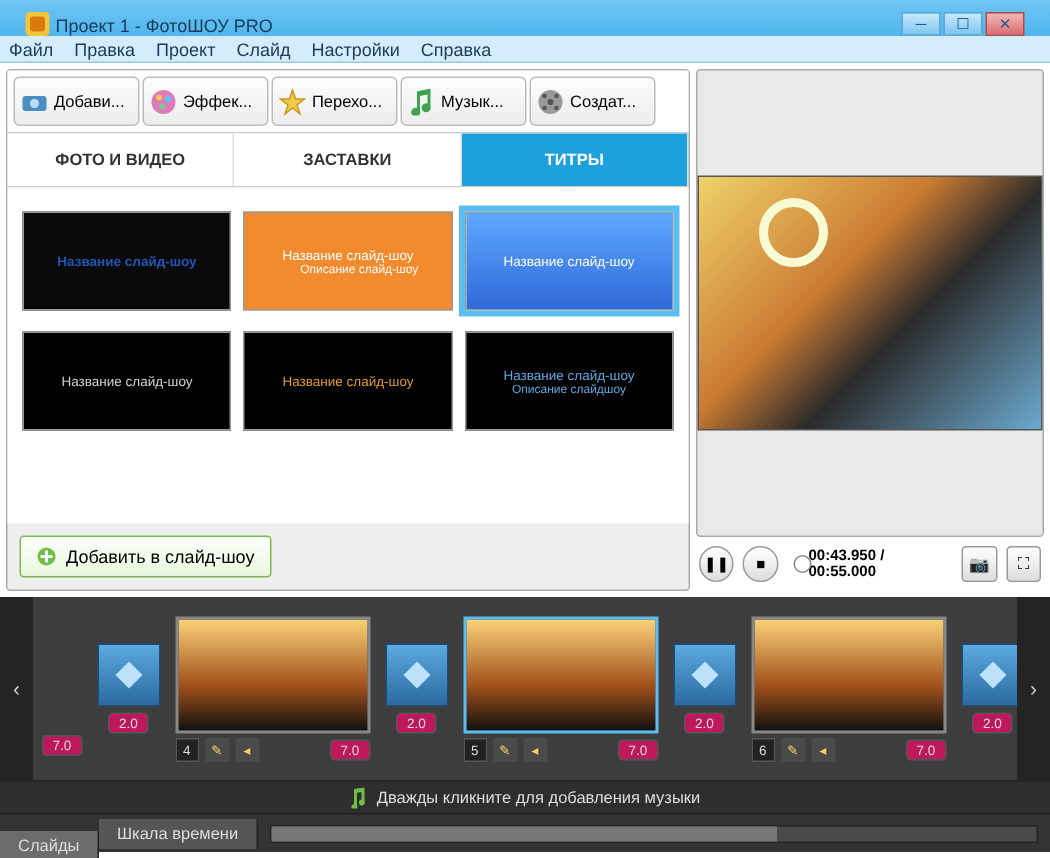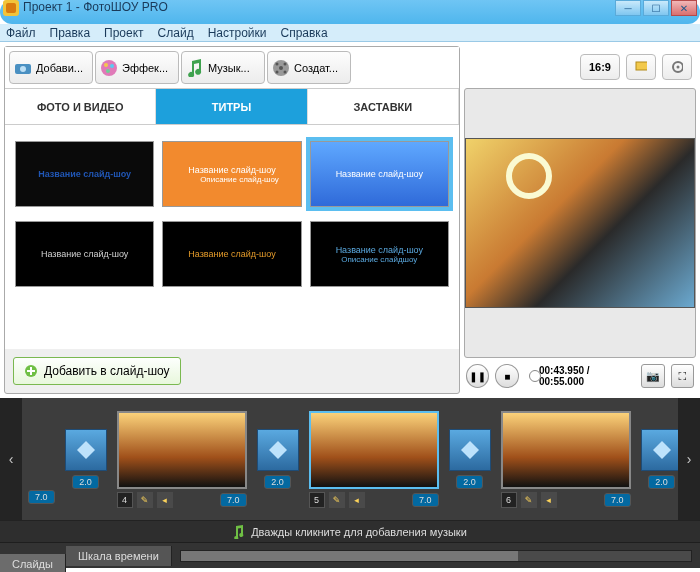--- a/index.html
+++ b/index.html
@@ -1,17 +1,17 @@
 <!DOCTYPE html>
 <html><head>
 <meta charset="utf-8">
 <style>
 * { box-sizing: border-box; margin: 0; padding: 0; font-family: "Segoe UI", Tahoma, sans-serif; }
 body { width: 700px; height: 572px; background: #fff; overflow: hidden; font-size: 12px; }
-.titlebar { height: 24px; background: linear-gradient(#6fc5f4,#4fb6ed); display: flex; align-items: flex-start; padding: 0 3px; color: #1a3a5a; border-radius: 12px; }
+.titlebar { height: 24px; background: linear-gradient(#6fc5f4,#4fb6ed); display: flex; align-items: flex-end; padding: 0 17px; color: #1a3a5a; }
 .titlebar .app-icon { width: 16px; height: 16px; background: #f2c43a; border-radius: 3px; margin-right: 4px; position: relative; }
 .titlebar .app-icon::after { content:""; position:absolute; inset:3px; background:#d97b0f; border-radius:2px; }
 .titlebar .title { flex: 1; font-size: 12px; }
 .win-btns { display: flex; gap: 2px; }
 .win-btn { width: 26px; height: 16px; background: linear-gradient(#c9e9fb,#7fc6f0); border: 1px solid #5aaad9; display:flex; align-items:center; justify-content:center; font-size:10px; color:#1f5a8c; }
 .win-btn.close { background: linear-gradient(#f2b7b7,#d86f6f); border-color:#b64a4a; }
 .menubar { height: 18px; background:#d5edfa; display:flex; align-items:center; padding:0 6px; gap:14px; font-size:12px; color:#1a3a5a; border-bottom:1px solid #9ac9e6; }
 .workspace { height: 526px; display:flex; flex-direction:column; }
 .upper { flex:1; display:flex; background:#fff; }
 .left-pane { width: 488px; background:#efefef; border:1px solid #aaa; border-radius:3px; margin:4px 0 4px 4px; display:flex; flex-direction:column; }
@@ -40,21 +40,21 @@
 .seek::before{ content:""; position:absolute; left:0; width:62%; height:100%; background:#4fb6ed; border-radius:2px; }
 .seek-handle { position:absolute; left:62%; top:-4px; width:12px; height:12px; background:#fff; border:1px solid #888; border-radius:50%; }
 .timecode { font-size:10px; font-weight:bold; }
 .sq-btn { width:24px; height:24px; border:1px solid #999; border-radius:3px; background:linear-gradient(#fff,#ddd); display:flex;align-items:center;justify-content:center;font-size:11px;}
 .timeline-area { height:170px; background:#3d3d3d; color:#ddd; display:flex; flex-direction:column; }
 .strip-outer { flex:1; position:relative; display:flex; align-items:center; }
 .nav-arrow { width:22px; height:100%; background:rgba(0,0,0,0.4); display:flex; align-items:center; justify-content:center; color:#ccc; font-size:14px; }
 .strip { flex:1; overflow:hidden; display:flex; align-items:center; gap:10px; padding:4px 6px; }
 .trans-tile { width:46px; display:flex; flex-direction:column; align-items:center; }
 .trans-prev { width:42px; height:42px; background:linear-gradient(#5aa9e0,#2c6aa0); border:1px solid #1e4c77; display:flex;align-items:center;justify-content:center; }
-.pill { margin-top:4px; font-size:9px; background:#0369a1; border:1px solid #555; padding:1px 6px; border-radius:3px; }
+.pill { margin-top:4px; font-size:9px; background:#be185d; border:1px solid #555; padding:1px 6px; border-radius:3px; }
 .slide-tile { width:130px; }
 .slide-img { width:130px; height:78px; border:2px solid #888; background:linear-gradient(#fbd27a,#a0501a 60%,#111); position:relative; }
 .slide-tile.sel .slide-img { border-color:#5bbef0; }
 .slide-meta { display:flex; align-items:center; gap:4px; margin-top:3px; }
 .slide-meta .num { width:16px; height:16px; background:#222; border:1px solid #555; font-size:9px; display:flex;align-items:center;justify-content:center; }
 .slide-meta .edit { width:16px; height:16px; background:#4a4a4a; display:flex;align-items:center;justify-content:center; font-size:9px; color:#fcd35a;}
 .slide-meta .pill { margin-top:0; }
 .music-row { height:22px; background:#2e2e2e; display:flex; align-items:center; justify-content:center; gap:6px; font-size:11px; border-top:1px solid #222; }
 .tl-bottom { height:26px; background:#333; display:flex; align-items:center; border-top:1px solid #1e1e1e; }
 .tl-tab { padding:4px 12px; font-size:11px; background:#555; border-right:1px solid #222; }
@@ -105,20 +105,28 @@
                 <circle cx="9" cy="9" r="8" fill="#e07ab8"></circle>
                 <circle cx="6" cy="6" r="2" fill="#f2c94c"></circle>
                 <circle cx="12" cy="7" r="2" fill="#56ccf2"></circle>
                 <circle cx="8" cy="12" r="2" fill="#6fcf97"></circle>
               </svg>
             </span>
           <span>Эффек...</span>
         </div>
         <div class="tool-btn">
           <span class="ico">
+              <svg width="18" height="18">
+                <polygon points="9,1 11,7 17,7 12,11 14,17 9,13 4,17 6,11 1,7 7,7" fill="#f2c94c" stroke="#c79a1a"></polygon>
+              </svg>
+            </span>
+          <span>Перехо...</span>
+        </div>
+        <div class="tool-btn">
+          <span class="ico">
               <svg width="16" height="18">
                 <path d="M5 2 L14 0 V12 A3 3 0 1 1 12 10 V4 L7 5 V15 A3 3 0 1 1 5 13 Z" fill="#3fa24f"></path>
               </svg>
             </span>
           <span>Музык...</span>
         </div>
         <div class="tool-btn">
           <span class="ico">
               <svg width="18" height="18">
                 <circle cx="9" cy="9" r="8" fill="#999"></circle>
@@ -129,25 +137,25 @@
                 <circle cx="13" cy="13" r="1.5" fill="#555"></circle>
               </svg>
             </span>
           <span>Создат...</span>
         </div>
       </div>
       <div class="categories">
         <div class="cat">
             <span>ФОТО И ВИДЕО</span>
           </div>
+        <div class="cat">
+            <span>ЗАСТАВКИ</span>
+          </div>
         <div class="cat active">
             <span>ТИТРЫ</span>
-          </div>
-        <div class="cat">
-            <span>ЗАСТАВКИ</span>
           </div>
       </div>
       <div class="gallery" id="gallery">
           <div class="thumb" style="background: rgb(10, 10, 10); color: rgb(32, 86, 181); font-weight: bold;">
             <div>Название слайд-шоу</div>
           </div>
           <div class="thumb" style="background: rgb(242, 138, 46); color: rgb(255, 255, 255);">
             <div>Название слайд-шоу</div>
             <div style="font-size: 8px; margin-left: 15px;">Описание слайд-шоу</div>
           </div>
@@ -172,36 +180,20 @@
                 <circle cx="7" cy="7" r="6" fill="#6fbf44"></circle>
                 <path d="M7 3v8M3 7h8" stroke="#fff" stroke-width="2"></path>
               </svg>
             </span>
           <span>Добавить в слайд-шоу</span>
         </button>
       </div>
     </div>
 
     <div class="right-pane">
-      <div class="rp-top">
-        <div class="aspect-btn">
-            <span>16:9</span>
-          </div>
-        <div class="square-btn">
-            <svg width="14" height="12">
-              <rect x="1" y="1" width="12" height="8" fill="#f2c94c" stroke="#b28a1a"></rect>
-            </svg>
-          </div>
-        <div class="square-btn">
-            <svg width="14" height="14">
-              <circle cx="7" cy="7" r="5" fill="none" stroke="#777" stroke-width="2"></circle>
-              <circle cx="7" cy="7" r="1.5" fill="#777"></circle>
-            </svg>
-          </div>
-      </div>
       <div class="preview">
         <div class="preview-inner">
           <div class="click-circle"></div>
         </div>
       </div>
       <div class="transport">
         <div class="round-btn">❚❚</div>
         <div class="round-btn">■</div>
         <div class="seek">
             <div class="seek-handle"></div>

